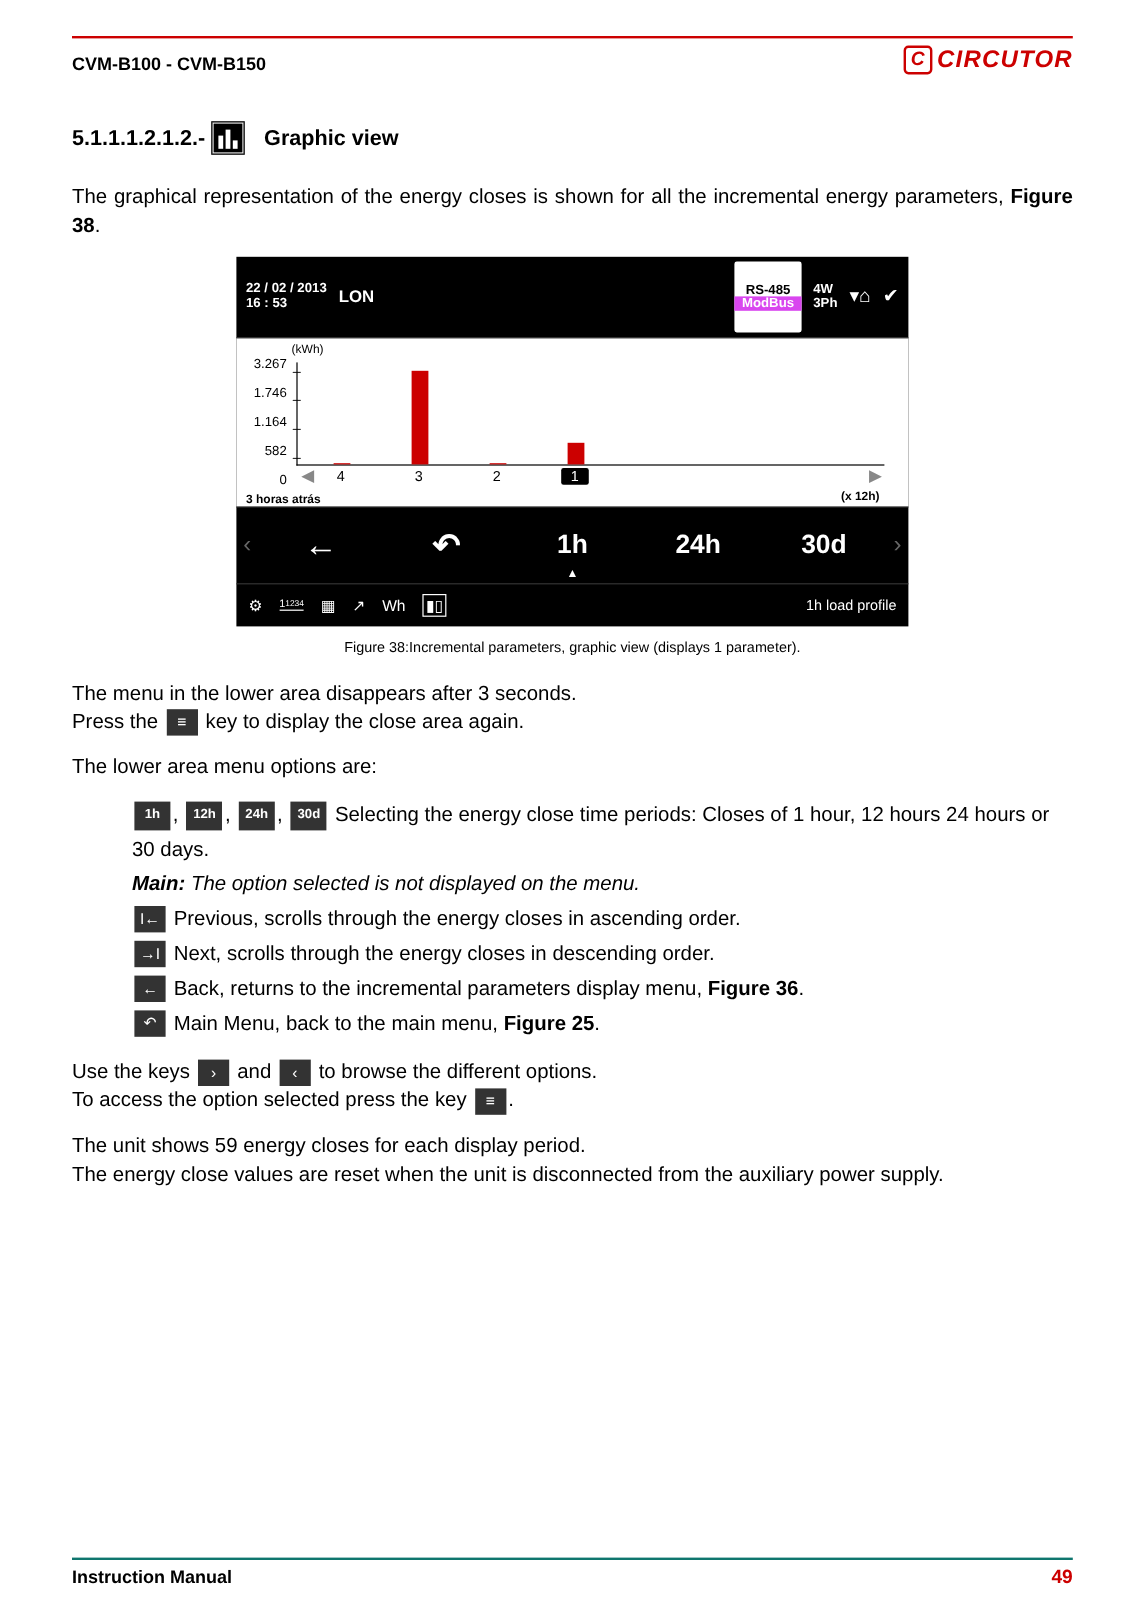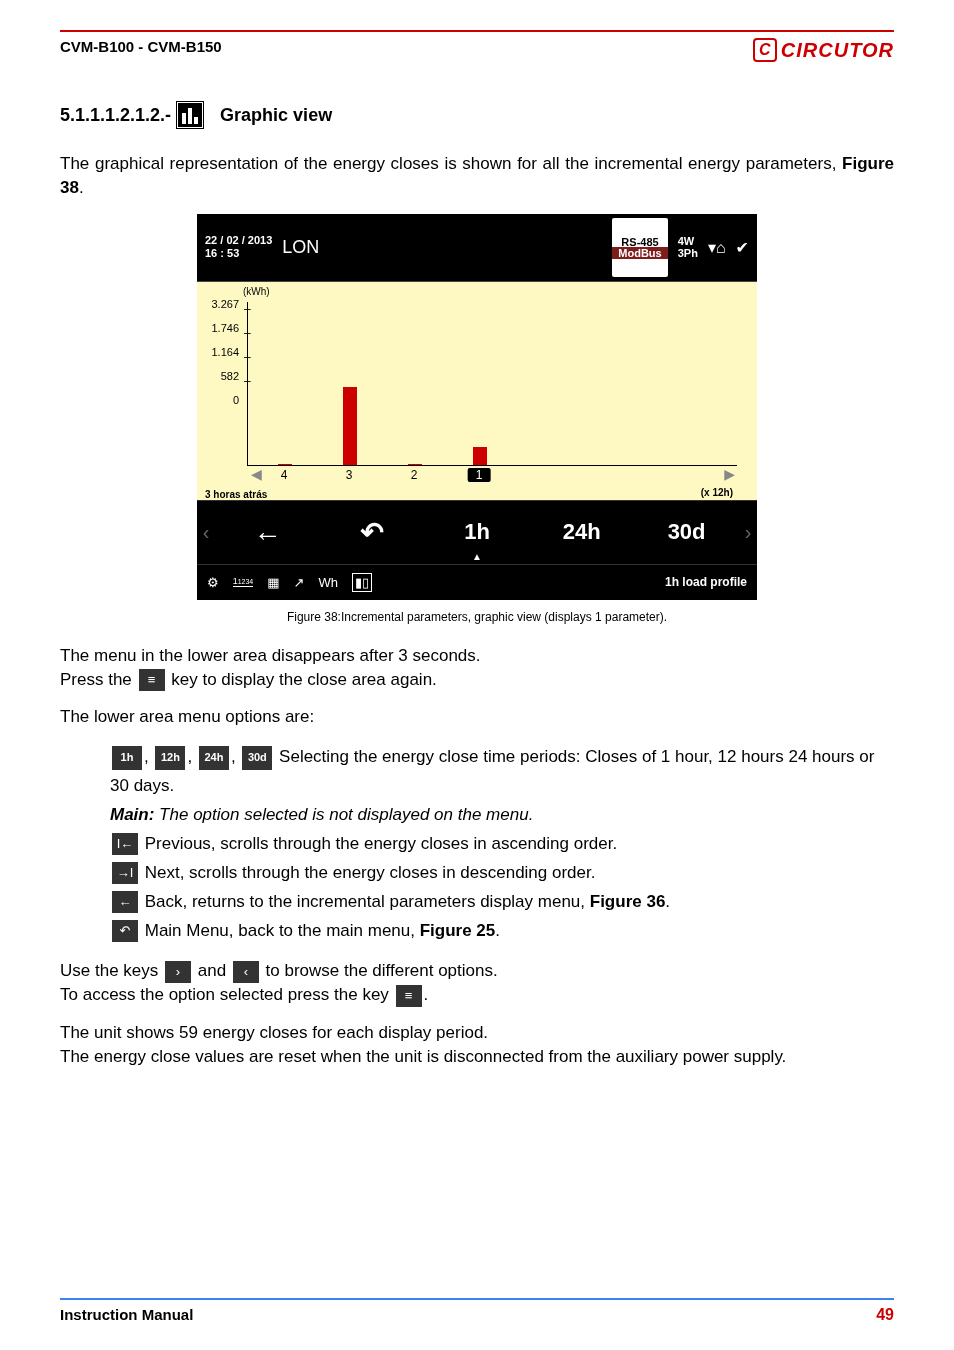--- a/index.html
+++ b/index.html
@@ -14,21 +14,21 @@
   .page {
     padding: 30px 60px 30px 60px;
   }
   .header-line {
     border-top: 2px solid #c00;
     margin-bottom: 6px;
   }
   .header-row {
     display: flex;
     justify-content: space-between;
-    align-items: flex-start;
+    align-items: flex-end;
     margin-bottom: 40px;
   }
   .header-left {
     font-weight: bold;
     font-size: 15px;
   }
   .logo {
     display: flex;
     align-items: center;
     gap: 4px;
@@ -94,32 +94,32 @@
     font-size: 12px;
   }
   .ds-top {
     display: flex;
     align-items: center;
     padding: 4px 8px;
     gap: 10px;
     border-bottom: 1px solid #444;
   }
   .ds-dt { font-weight: bold; font-size: 11px; line-height: 1.2; }
-  .ds-lon { font-weight: normal; font-size: 18px; }
+  .ds-lon { font-weight: bold; font-size: 14px; }
   .ds-badge {
     background: #fff; color: #000; font-weight: bold;
     padding: 18px 6px; border-radius: 2px; font-size: 11px;
     text-align: center; line-height: 1.1;
   }
   .ds-4w { font-weight: bold; font-size: 11px; line-height: 1.1; }
   .ds-icons { display: flex; gap: 10px; align-items: center; margin-left: auto; font-size: 16px; }
   .chart-area {
-    background: #fef9c3;
+    background: #ffffff;
     color: #000;
-    height: 218px;
+    height: 140px;
     position: relative;
     padding: 8px 20px 0 50px;
   }
   .chart-ylabel { position: absolute; left: 46px; top: 4px; font-size: 10px; }
   .chart-y { position: absolute; left: 6px; font-size: 11px; text-align: right; width: 36px; }
   .chart-plot {
     position: absolute; left: 50px; right: 20px; top: 20px; bottom: 34px;
     border-left: 1px solid #000; border-bottom: 1px solid #000;
   }
   .bar { position: absolute; bottom: 0; width: 14px; background: #c00; }
@@ -142,21 +142,21 @@
   .menu-item.sel::after {
     content: "▲"; position: absolute; bottom: 2px; font-size: 10px;
   }
   .arrow-big { font-size: 28px; }
   .bottom-row {
     display: flex; align-items: center; height: 36px;
     padding: 0 10px; gap: 14px; font-size: 13px;
     border-top: 1px solid #333;
   }
   .bottom-row .sp { flex: 1; }
-  .bottom-row .lbl { font-weight: bold; font-size: 12px; }
+  .bottom-row .lbl { font-weight: normal; font-size: 12px; }
   .mini-icon { display: inline-flex; align-items: center; justify-content: center; }
   .figure-caption {
     font-size: 12px; font-weight: normal; margin-top: 10px; text-align: center;
   }
   .inline-icon {
     display: inline-flex;
     width: 26px; height: 22px;
     background: #333;
     color: #fff;
     align-items: center;
@@ -165,21 +165,21 @@
     vertical-align: middle;
     margin: 0 2px;
   }
   .inline-icon.small { width: 30px; height: 24px; font-weight: bold; font-size: 11px; }
   .options-block { padding-left: 50px; font-size: 17px; line-height: 1.7; margin-bottom: 14px; }
   .note { font-style: italic; }
   .note b { font-style: italic; }
   .footer {
     position: absolute;
     bottom: 26px; left: 60px; right: 60px;
-    border-top: 2px solid #3b82f6;
+    border-top: 2px solid #0f766e;
     padding-top: 6px;
     display: flex; justify-content: space-between;
     font-size: 15px;
   }
   .footer-left { font-weight: bold; }
   .footer-right { color: #c00; font-weight: bold; font-size: 16px; }
 </style>
 </head>
 <body>
 
@@ -212,21 +212,21 @@
     <div class="device-screen">
       <div class="ds-top">
         <div class="ds-dt">
           <div>22 / 02 / 2013</div>
           <div>16 : 53</div>
         </div>
         <div class="ds-lon">LON</div>
         <div style="flex:1"></div>
         <div class="ds-badge">
           <div>RS-485</div>
-          <div style="background:#7f1d1d;color:#fff;margin:-1px -6px 0 -6px;padding:0 6px">ModBus</div>
+          <div style="background:#d946ef;color:#fff;margin:-1px -6px 0 -6px;padding:0 6px">ModBus</div>
         </div>
         <div class="ds-4w">
           <div>4W</div>
           <div>3Ph</div>
         </div>
         <div class="ds-icons">
           <span>▾⌂</span>
           <span>✔</span>
         </div>
       </div>

